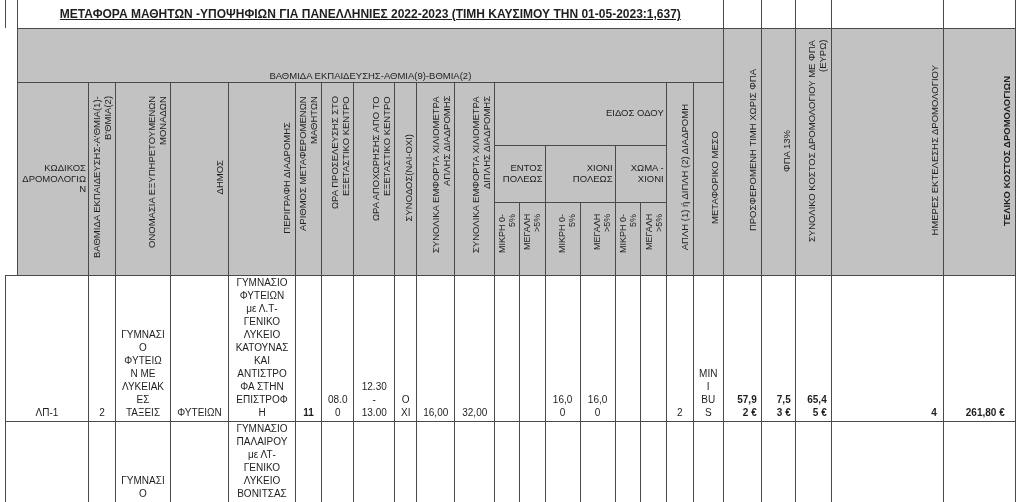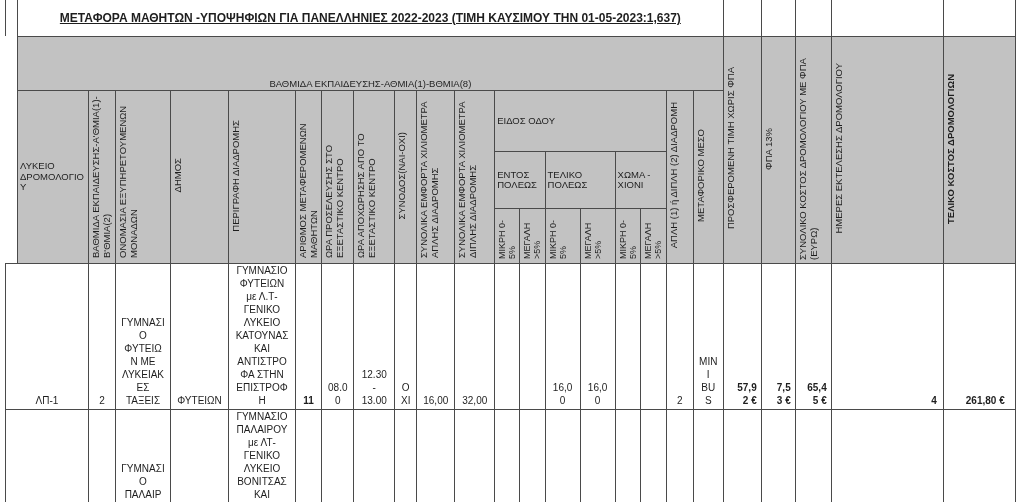--- a/index.html
+++ b/index.html
@@ -24,22 +24,22 @@
   }
   td.title-cell .t { text-decoration:underline; white-space:nowrap; }
   td.white-top { border-top:none; background:#fff; }
   
   td.banner-cell {
     background:#c2c2c2; text-align:center; vertical-align:bottom;
     font-size:9.5px; padding:0 2px 1px 2px;
   }
   
   td.hdr {
-    background:#c2c2c2; text-align:left; vertical-align:middle;
-    font-size:9.5px; line-height:1.12; padding:1px 2px;
+    background:#c2c2c2; text-align:right; vertical-align:middle;
+    font-size:9.5px; line-height:1.12; padding:11px 2px;
     overflow-wrap:break-word; word-break:break-word;
   }
   td.hdr.bold { font-weight:bold; }
   .v {
     writing-mode:vertical-rl; transform:rotate(180deg);
     display:inline-block; line-height:1.12;
     max-height:164px; overflow-wrap:break-word;
   }
   td.tall .v { max-height:222px; }
   td.leaf .v { max-height:48px; font-size:9px; }
@@ -81,62 +81,62 @@
       <col style="width:27px">
       <col style="width:30px">
     <col style="width:38px">
       <col style="width:34px">
       <col style="width:36px">
       <col style="width:112px">
     <col style="width:72px">
   </colgroup>
 
   <tbody>
-      <tr style="height:36px">
+      <tr style="height:28px">
     <td class="sp lb"></td>
     <td class="title-cell" colspan="19"><span class="t">ΜΕΤΑΦΟΡΑ ΜΑΘΗΤΩΝ -ΥΠΟΨΗΦΙΩΝ ΓΙΑ ΠΑΝΕΛΛΗΝΙΕΣ 2022-2023 (ΤΙΜΗ ΚΑΥΣΙΜΟΥ ΤΗΝ 01-05-2023:1,637)</span></td>
     <td class="white-top"></td>
     <td class="white-top"></td>
     <td class="white-top"></td>
     <td class="white-top"></td>
     <td class="white-top"></td>
   </tr>
 
   <tr style="height:54px">
     <td class="sp" rowspan="4"></td>
-    <td class="banner-cell" colspan="19">ΒΑΘΜΙΔΑ ΕΚΠΑΙΔΕΥΣΗΣ-ΑΘΜΙΑ(1)-ΒΘΜΙΑ(8)</td>
+    <td class="banner-cell" colspan="19">ΒΑΘΜΙΔΑ ΕΚΠΑΙΔΕΥΣΗΣ-ΑΘΜΙΑ(9)-ΒΘΜΙΑ(2)</td>
     <td class="hdr tall" rowspan="4"><span class="v">ΠΡΟΣΦΕΡΟΜΕΝΗ ΤΙΜΗ ΧΩΡΙΣ ΦΠΑ</span></td>
     <td class="hdr tall" rowspan="4"><span class="v">ΦΠΑ 13%</span></td>
     <td class="hdr tall" rowspan="4"><span class="v">ΣΥΝΟΛΙΚΟ ΚΟΣΤΟΣ ΔΡΟΜΟΛΟΓΙΟΥ ΜΕ ΦΠΑ (ΕΥΡΩ)</span></td>
     <td class="hdr tall" rowspan="4"><span class="v">ΗΜΕΡΕΣ ΕΚΤΕΛΕΣΗΣ ΔΡΟΜΟΛΟΓΙΟΥ</span></td>
     <td class="hdr tall bold" rowspan="4"><span class="v">ΤΕΛΙΚΟ ΚΟΣΤΟΣ ΔΡΟΜΟΛΟΓΙΩΝ</span></td>
   </tr>
 
   <tr style="height:61px">
     <td class="hdr" rowspan="3">
-          <div>ΛΥΚΕΙΟ ΔΡΟΜΟΛΟΓΙΟΥ</div>
+          <div>ΚΩΔΙΚΟΣ ΔΡΟΜΟΛΟΓΙΩΝ</div>
         </td>
     <td class="hdr" rowspan="3"><span class="v">ΒΑΘΜΙΔΑ ΕΚΠΑΙΔΕΥΣΗΣ-Α'ΘΜΙΑ(1)-Β'ΘΜΙΑ(2)</span></td>
     <td class="hdr" rowspan="3"><span class="v">ΟΝΟΜΑΣΙΑ ΕΞΥΠΗΡΕΤΟΥΜΕΝΩΝ ΜΟΝΑΔΩΝ</span></td>
     <td class="hdr" rowspan="3"><span class="v">ΔΗΜΟΣ</span></td>
     <td class="hdr" rowspan="3"><span class="v">ΠΕΡΙΓΡΑΦΗ ΔΙΑΔΡΟΜΗΣ</span></td>
     <td class="hdr" rowspan="3"><span class="v">ΑΡΙΘΜΟΣ ΜΕΤΑΦΕΡΟΜΕΝΩΝ ΜΑΘΗΤΩΝ</span></td>
     <td class="hdr" rowspan="3"><span class="v">ΩΡΑ ΠΡΟΣΕΛΕΥΣΗΣ ΣΤΟ ΕΞΕΤΑΣΤΙΚΟ ΚΕΝΤΡΟ</span></td>
     <td class="hdr" rowspan="3"><span class="v">ΩΡΑ ΑΠΟΧΩΡΗΣΗΣ ΑΠΟ ΤΟ ΕΞΕΤΑΣΤΙΚΟ ΚΕΝΤΡΟ</span></td>
     <td class="hdr" rowspan="3"><span class="v">ΣΥΝΟΔΟΣ(ΝΑΙ-ΟΧΙ)</span></td>
     <td class="hdr" rowspan="3"><span class="v">ΣΥΝΟΛΙΚΑ ΕΜΦΟΡΤΑ ΧΙΛΙΟΜΕΤΡΑ ΑΠΛΗΣ ΔΙΑΔΡΟΜΗΣ</span></td>
     <td class="hdr" rowspan="3"><span class="v">ΣΥΝΟΛΙΚΑ ΕΜΦΟΡΤΑ ΧΙΛΙΟΜΕΤΡΑ ΔΙΠΛΗΣ ΔΙΑΔΡΟΜΗΣ</span></td>
     <td class="hdr" colspan="6">ΕΙΔΟΣ ΟΔΟΥ</td>
     <td class="hdr" rowspan="3"><span class="v">ΑΠΛΗ (1) ή ΔΙΠΛΗ (2) ΔΙΑΔΡΟΜΗ</span></td>
     <td class="hdr" rowspan="3"><span class="v">ΜΕΤΑΦΟΡΙΚΟ ΜΕΣΟ</span></td>
   </tr>
 
   <tr style="height:57px">
     <td class="hdr" colspan="2">ΕΝΤΟΣ ΠΟΛΕΩΣ</td>
-    <td class="hdr" colspan="2">ΤΕΛΙΚΟ ΠΟΛΕΩΣ</td>
+    <td class="hdr" colspan="2">ΧΙΟΝΙ ΠΟΛΕΩΣ</td>
     <td class="hdr" colspan="2">ΧΩΜΑ - ΧΙΟΝΙ</td>
   </tr>
 
   <tr style="height:55px">
     <td class="hdr leaf"><span class="v">ΜΙΚΡΗ 0-5%</span></td>
     <td class="hdr leaf"><span class="v">ΜΕΓΑΛΗ &gt;5%</span></td>
     <td class="hdr leaf"><span class="v">ΜΙΚΡΗ 0-5%</span></td>
     <td class="hdr leaf"><span class="v">ΜΕΓΑΛΗ &gt;5%</span></td>
     <td class="hdr leaf"><span class="v">ΜΙΚΡΗ 0-5%</span></td>
     <td class="hdr leaf"><span class="v">ΜΕΓΑΛΗ &gt;5%</span></td>

